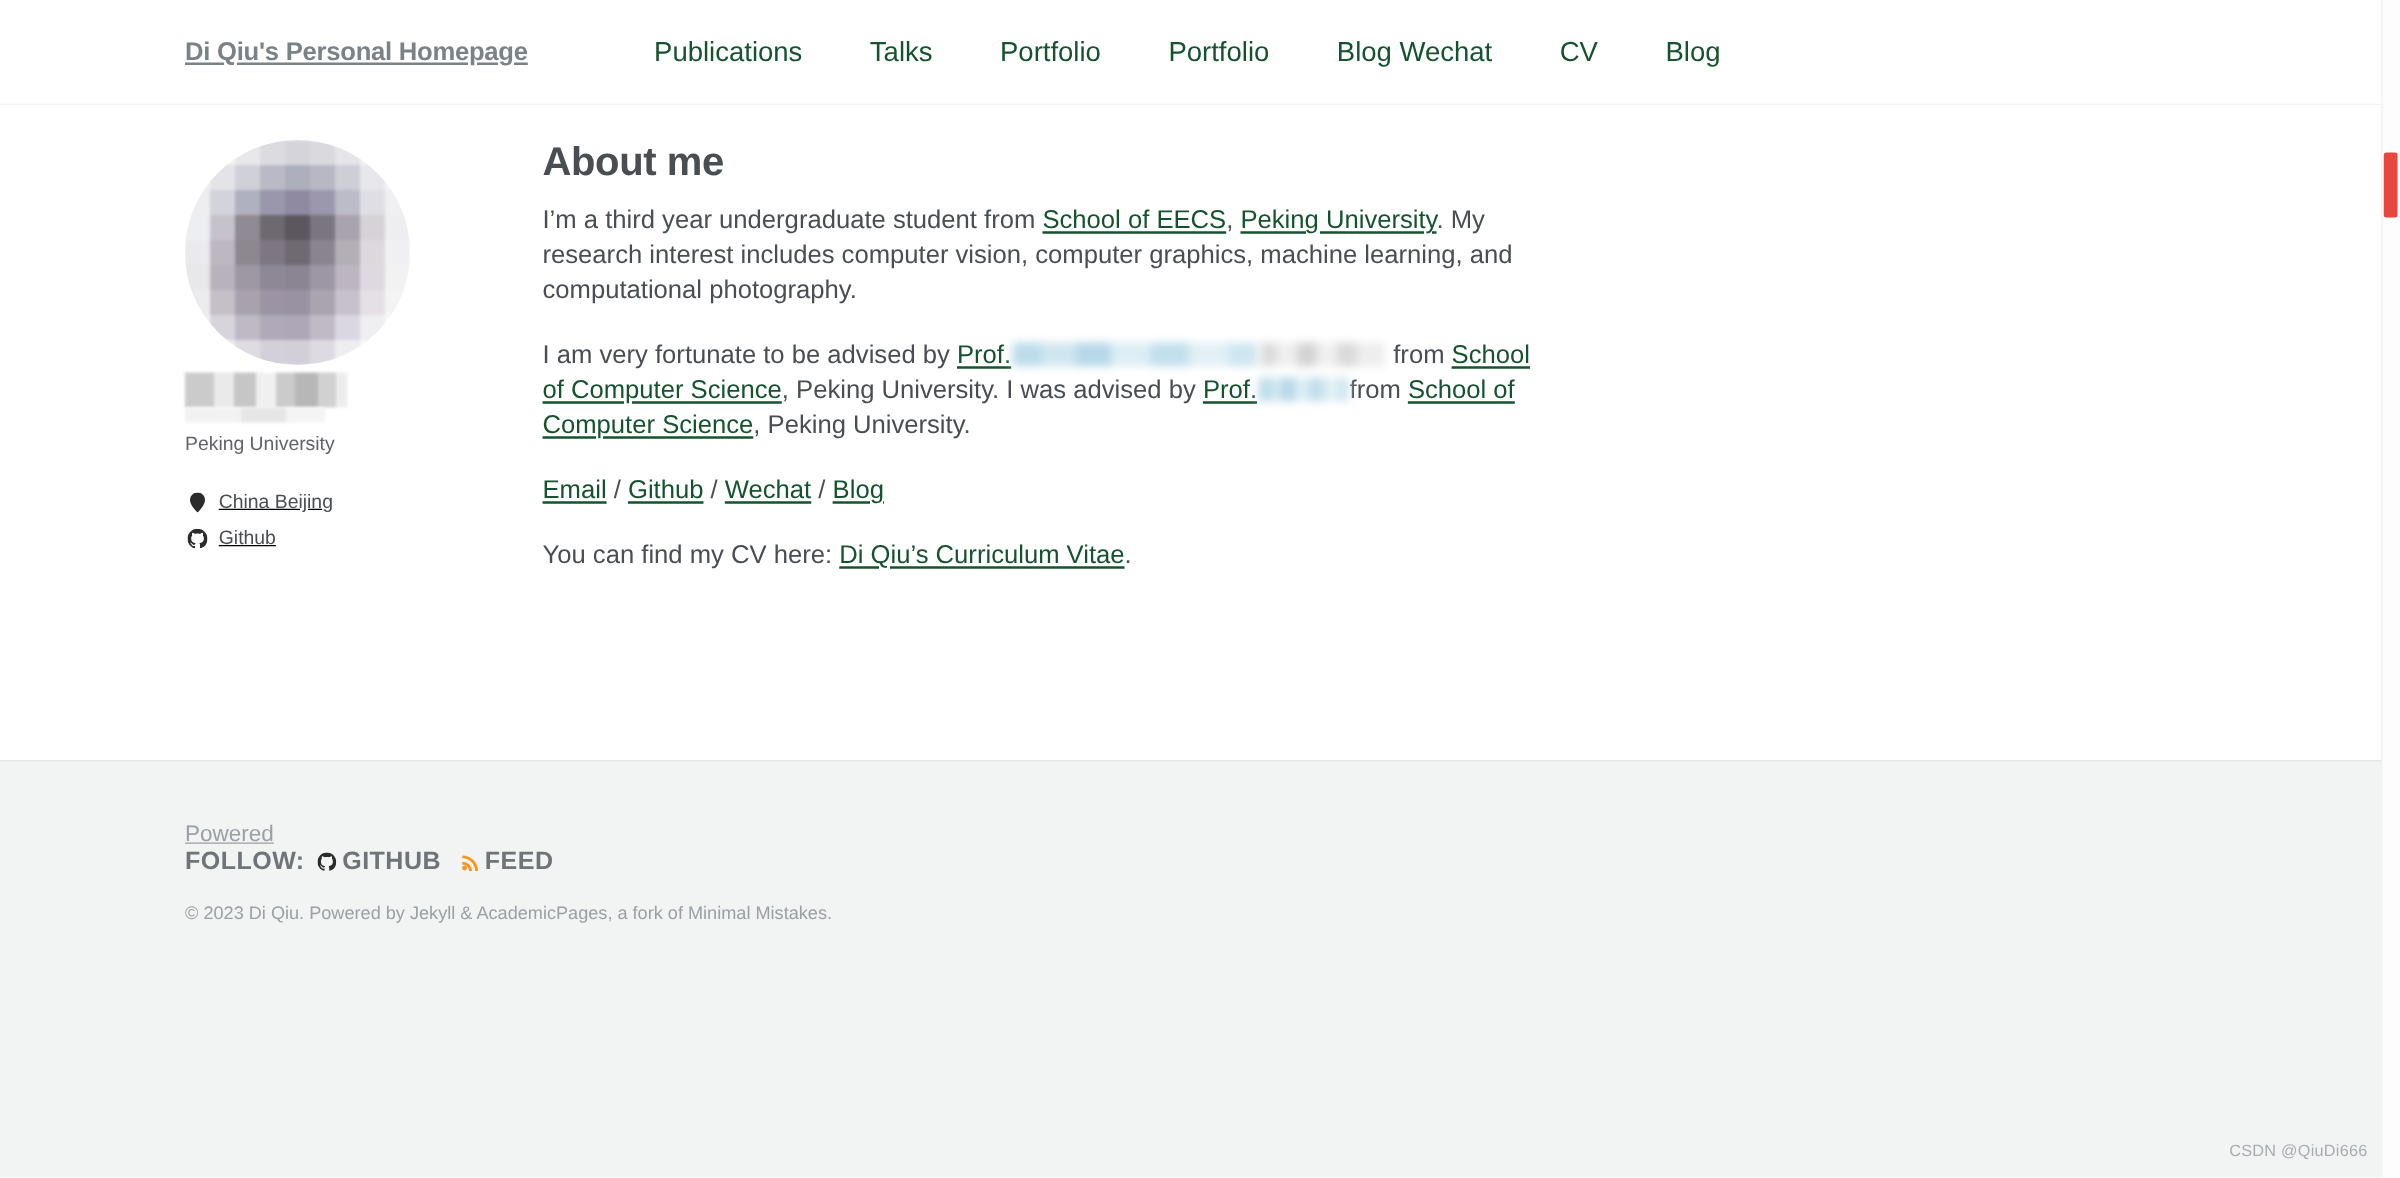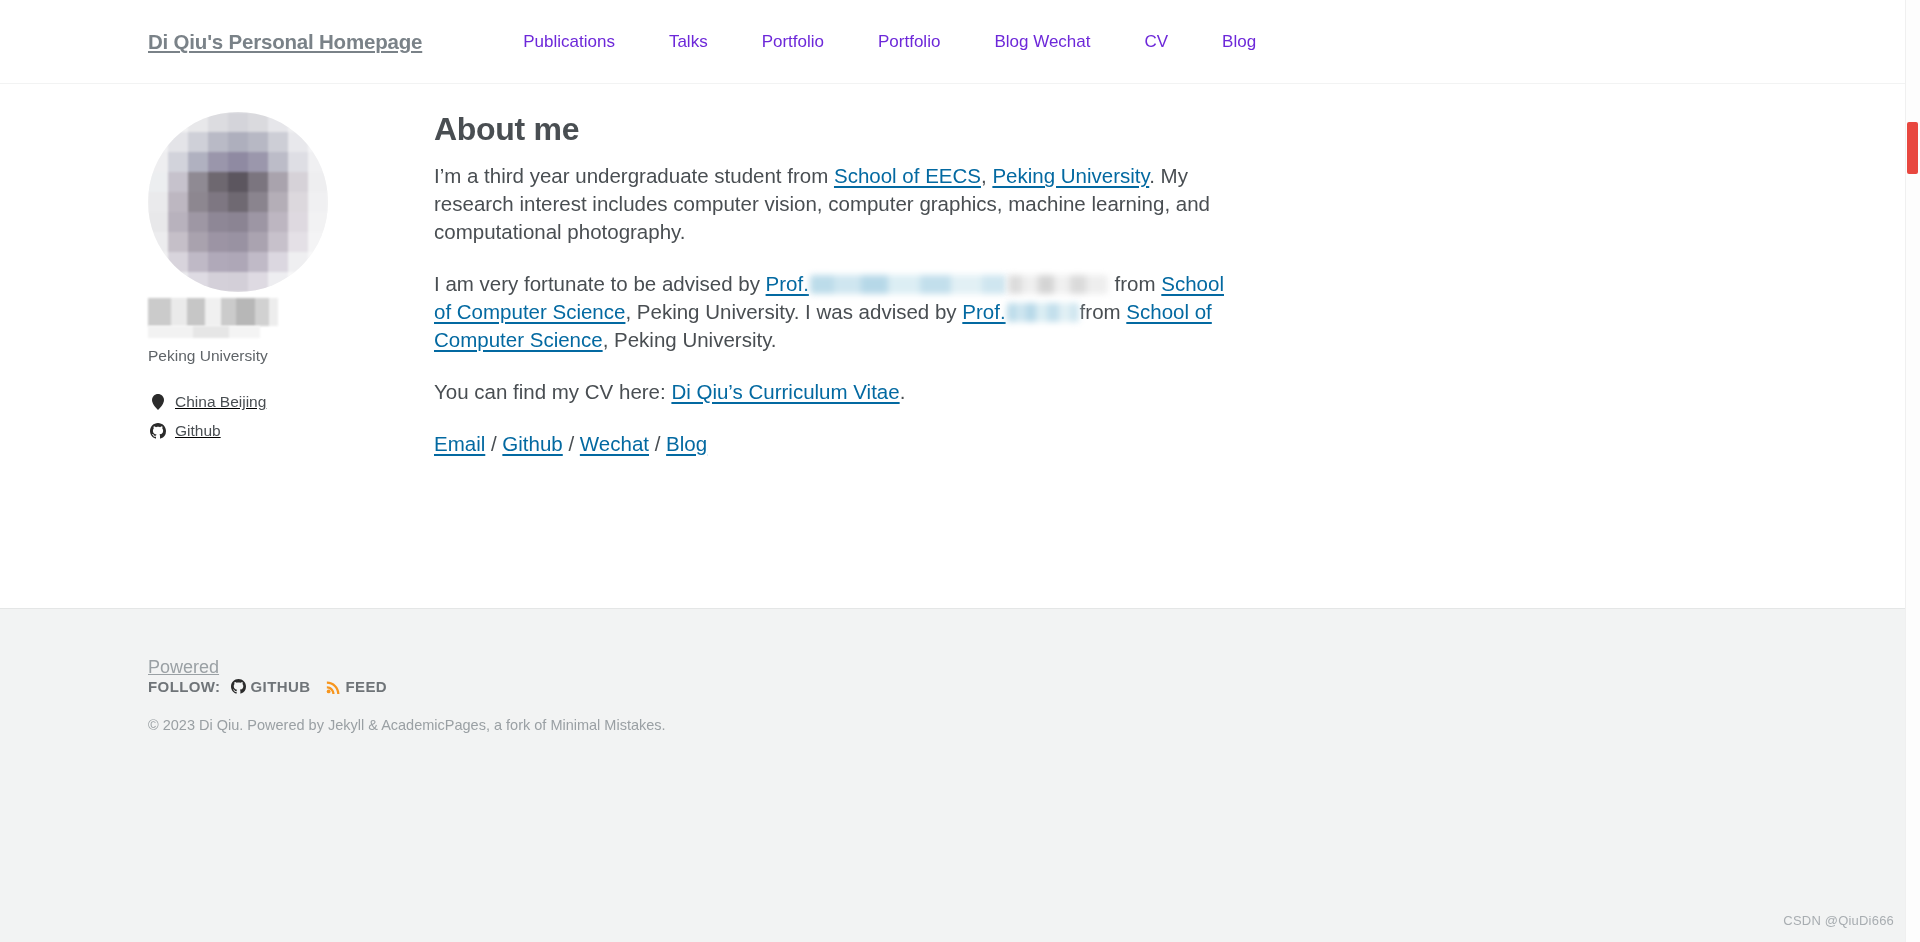--- a/index.html
+++ b/index.html
@@ -33,22 +33,22 @@
   }
   .nav-list {
     display: flex;
     align-items: center;
     list-style: none;
     margin-left: 74px;
   }
   .nav-list li { margin-right: 0; }
   .nav-link {
     display: block;
-    font-size: 17px;
-    color: #6d28d9;
+    font-size: 22px;
+    color: #14532d;
     text-decoration: none;
     padding: 0 27px;
     white-space: nowrap;
     cursor: pointer;
   }
 
   
   .main-wrap {
     position: relative;
     display: flex;
@@ -140,21 +140,21 @@
     margin-bottom: 14px;
     line-height: 1.2;
   }
   .content p {
     font-size: 20.5px;
     line-height: 1.36;
     color: #494e52;
     margin-bottom: 24px;
   }
   a.tlink {
-    color: #0369a1;
+    color: #14532d;
     text-decoration: underline;
     text-underline-offset: 3px;
     cursor: pointer;
   }
 
   
   .redact {
     display: inline-block;
     vertical-align: -3px;
     border-radius: 2px;
@@ -185,21 +185,21 @@
   }
   .footer-sitemap {
     font-size: 18px;
     color: #9aa0a4;
     margin-bottom: 22px;
     cursor: pointer;
   }
   .footer-follow {
     display: flex;
     align-items: center;
-    font-size: 15px;
+    font-size: 20px;
     font-weight: bold;
     color: #6f7478;
     letter-spacing: 0.4px;
     margin-bottom: 22px;
   }
   .footer-follow .flabel { margin-right: 10px; }
   .footer-follow .fitem {
     display: inline-flex;
     align-items: center;
     margin-right: 16px;
@@ -400,25 +400,25 @@
 
       <p>
         <span>I’m a third year undergraduate student from </span><a class="tlink" href="#">School of EECS</a><span>, </span><a class="tlink" href="#">Peking University</a><span>. My research interest includes computer vision, computer graphics, machine learning, and computational photography.</span>
       </p>
 
       <p>
         <span>I am very fortunate to be advised by </span><a class="tlink" href="#">Prof.</a><span class="redact blue" style="width:196px;height:19px;"></span><span class="redact gray" style="width:100px;height:19px;"></span><span> from </span><a class="tlink" href="#">School of Computer Science</a><span>, Peking University. I was advised by </span><a class="tlink" href="#">Prof.</a><span class="redact blue" style="width:72px;height:19px;"></span><span>from </span><a class="tlink" href="#">School of Computer Science</a><span>, Peking University.</span>
       </p>
 
       <p>
+        <a class="tlink" href="#">Email</a><span> / </span><a class="tlink" href="#">Github</a><span> / </span><a class="tlink" href="#">Wechat</a><span> / </span><a class="tlink" href="#">Blog</a>
+      </p>
+
+      <p>
         <span>You can find my CV here: </span><a class="tlink" href="#">Di Qiu’s Curriculum Vitae</a><span>.</span>
-      </p>
-
-      <p>
-        <a class="tlink" href="#">Email</a><span> / </span><a class="tlink" href="#">Github</a><span> / </span><a class="tlink" href="#">Wechat</a><span> / </span><a class="tlink" href="#">Blog</a>
       </p>
     </main>
   </div>
 
   <footer class="footer">
     <a class="footer-sitemap" href="#">Powered</a>
 
     <div class="footer-follow">
       <span class="flabel">FOLLOW:</span>
       <a class="fitem" href="#">

